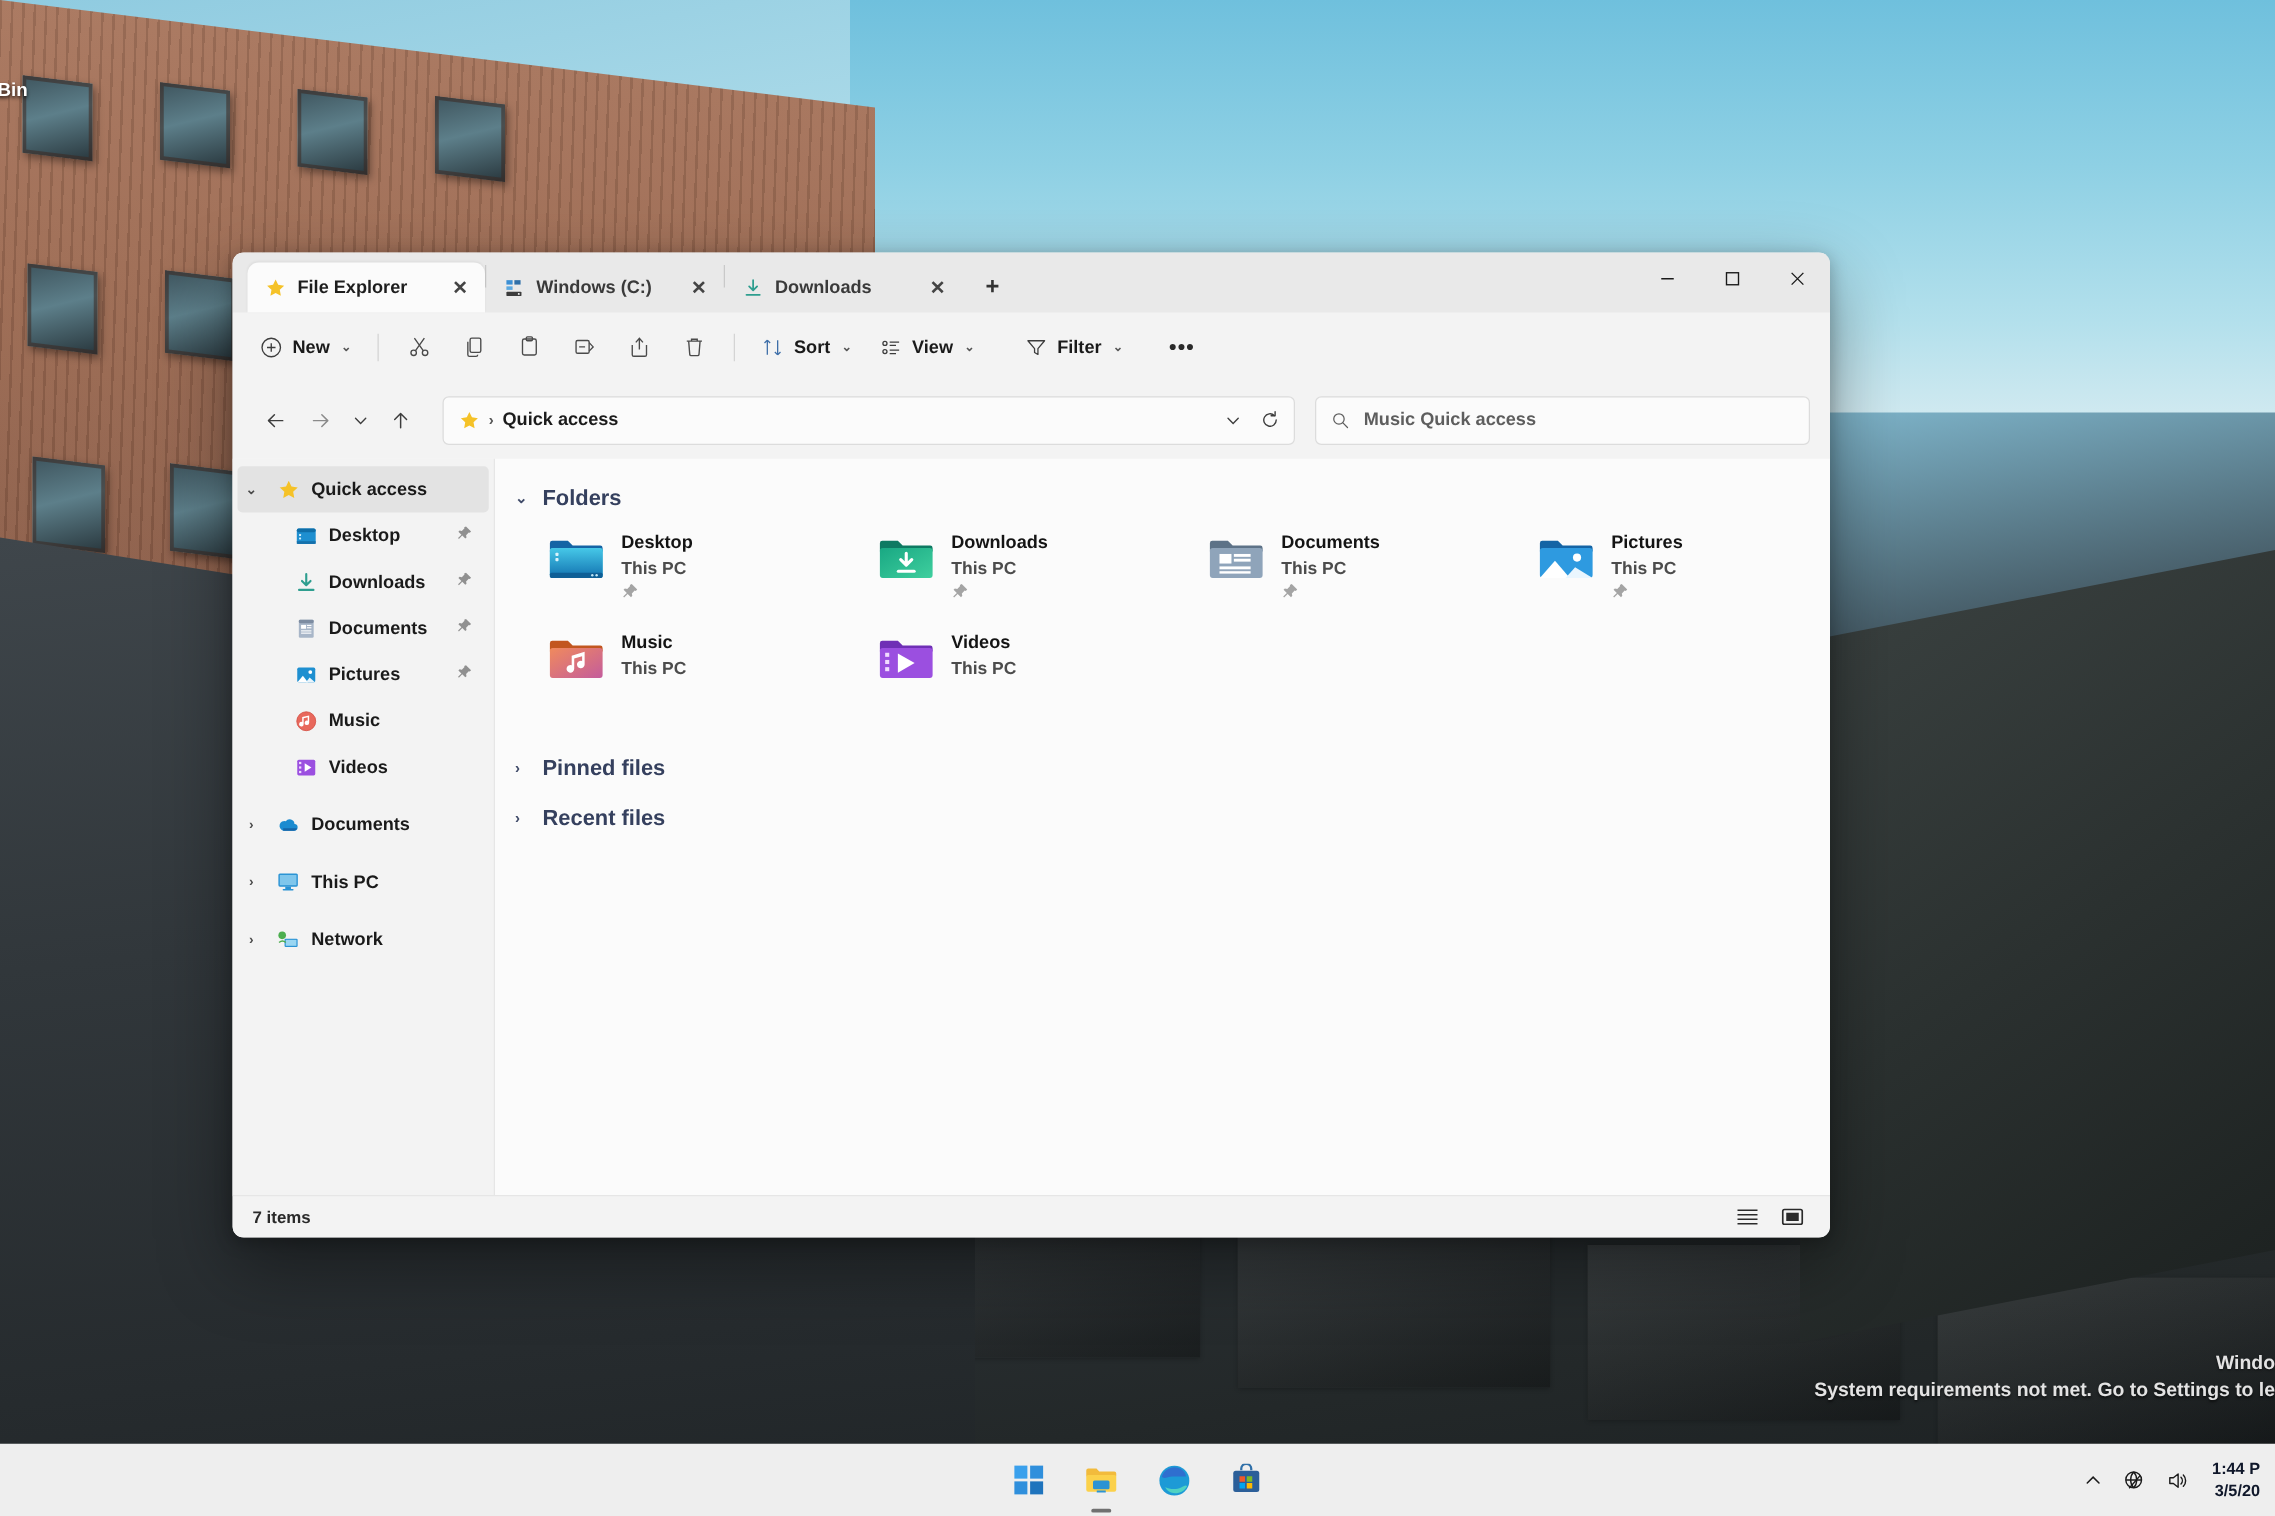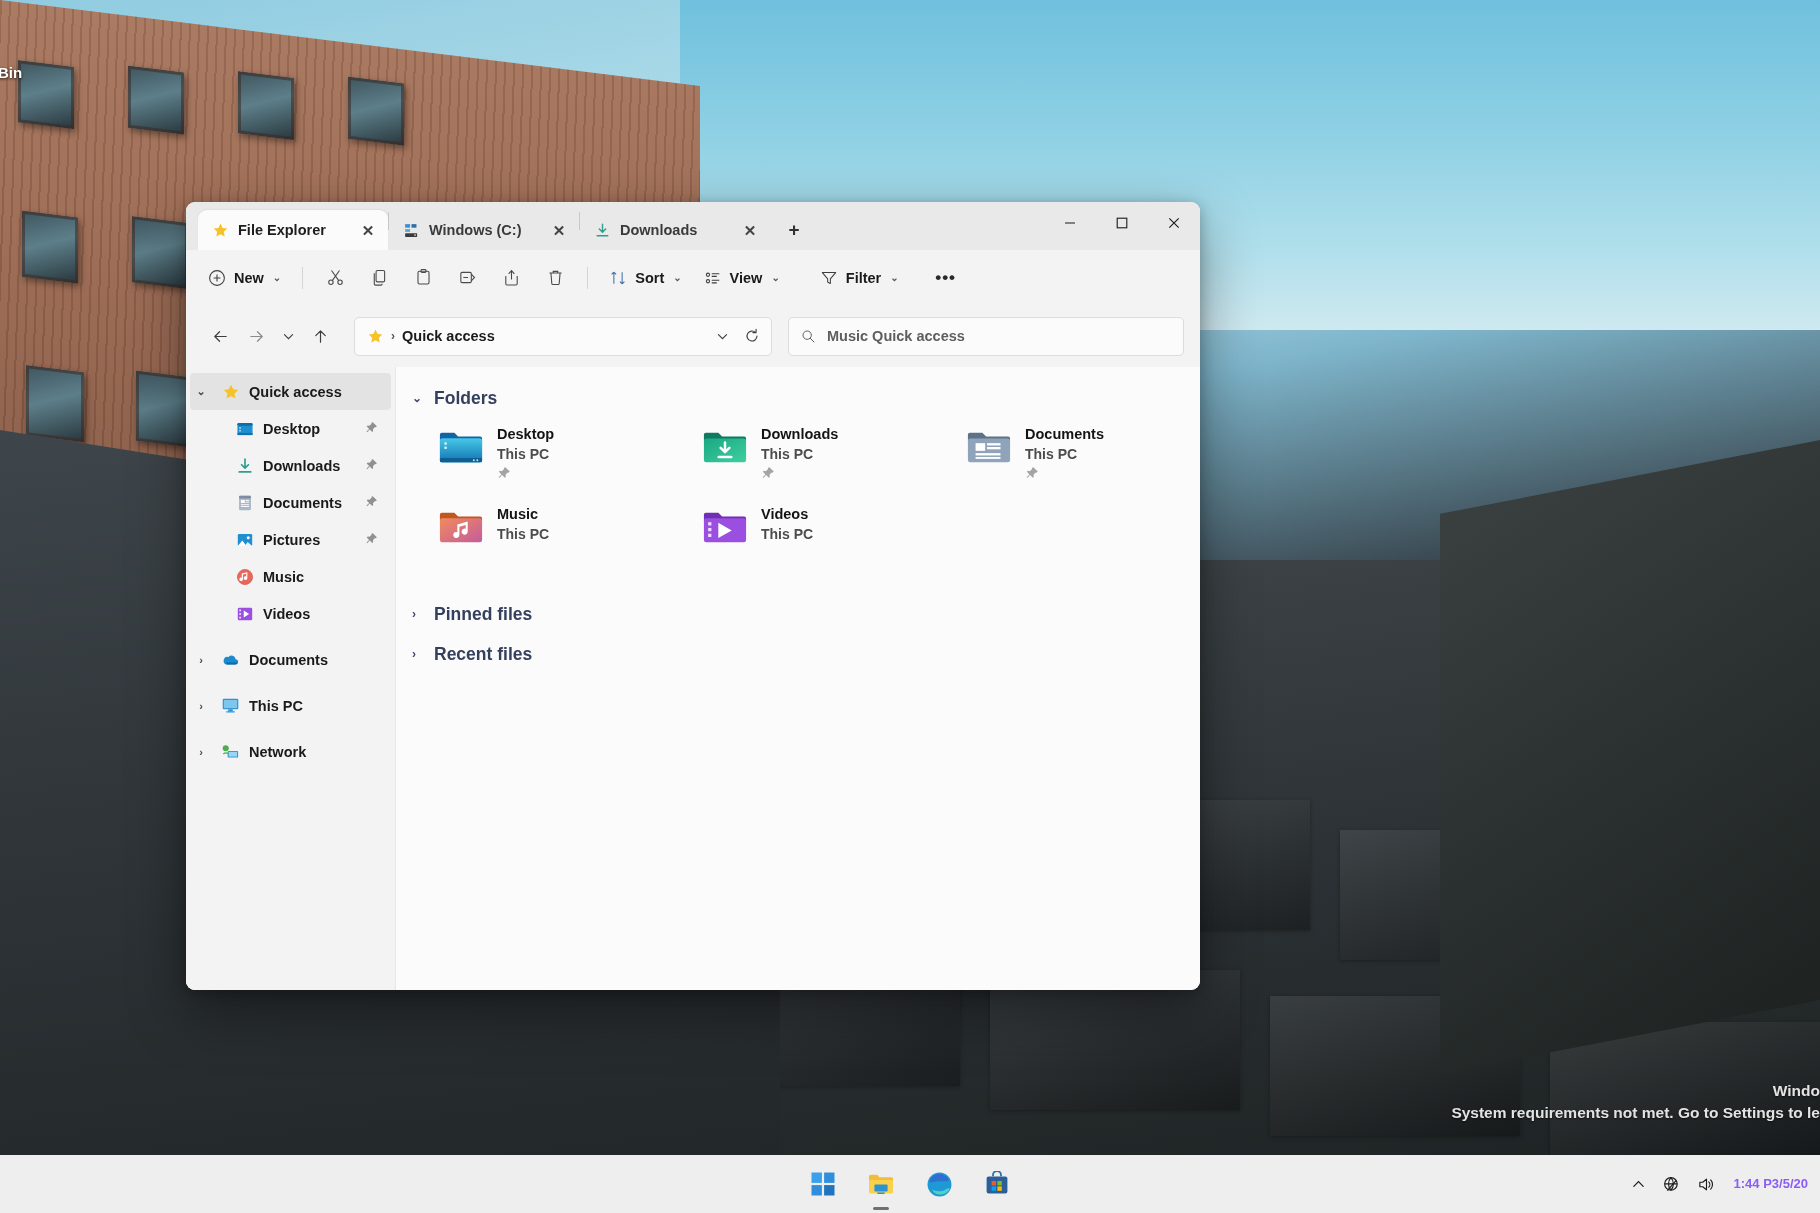--- a/index.html
+++ b/index.html
@@ -71,21 +71,21 @@
     width: 560px; text-align: right;
     color: #e3e3e3; font-size: 15.5px; line-height: 1.42;
     text-shadow: 0 1px 2px rgba(0,0,0,0.6);
     padding-right: 0px;
   }
   #watermark .wm-line { white-space: nowrap; }
 
   
   #explorer {
     position: absolute;
-    left: 186px; top: 202px; width: 1014px; height: 788px;
+    left: 186px; top: 202px; width: 1278px; height: 788px;
     background: #f3f3f3;
     border-radius: 9px;
     box-shadow: 0 22px 58px rgba(0,0,0,0.40), 0 3px 14px rgba(0,0,0,0.26);
     overflow: hidden;
     display: flex; flex-direction: column;
   }
 
   
   #titlebar {
     height: 48px; background: #e9e9e9;
@@ -245,22 +245,22 @@
   }
   #tb-right {
     position: absolute; right: 6px; height: 58px;
     display: flex; align-items: center; gap: 0;
   }
   .tray-btn {
     height: 44px; display: flex; align-items: center; justify-content: center;
     padding: 0 8px; border-radius: 5px; color: #1b1b1b;
   }
   #clock {
-    display: flex; flex-direction: row; align-items: flex-end;
-    font-size: 13px; color: #8b5cf6; line-height: 1.35; padding: 0 6px 0 10px;
+    display: flex; flex-direction: column; align-items: flex-end;
+    font-size: 13px; color: #0f172a; line-height: 1.35; padding: 0 6px 0 10px;
     white-space: nowrap;
   }
 </style>
 </head>
 <body>
 
 <div id="desktop">
 
   <div id="sky"></div>
 
@@ -804,20 +804,36 @@
           <span>Pinned files</span>
         </div>
 
         <div class="section-head" style="margin-top:6px;">
           <span class="sh-twisty">›</span>
           <span>Recent files</span>
         </div>
       </div>
     </div>
 
+    <div id="statusbar">
+      <span>7 items</span>
+      <div id="status-right">
+        <div class="viewtoggle">
+          <svg width="18" height="15" viewBox="0 0 18 15">
+            <path d="M1 2.2h16M1 5.8h16M1 9.4h16M1 13h16" stroke="#2a2a2a" stroke-width="1.35"></path>
+          </svg>
+        </div>
+        <div class="viewtoggle">
+          <svg width="18" height="15" viewBox="0 0 18 15">
+            <rect x="1.2" y="1.6" width="15.6" height="11.8" rx="1.4" fill="none" stroke="#2a2a2a" stroke-width="1.35"></rect>
+            <rect x="4" y="4.2" width="10" height="6.6" fill="#2a2a2a"></rect>
+          </svg>
+        </div>
+      </div>
+    </div>
   </div>
 
   <div id="taskbar">
     <div id="tb-center">
 
       <div class="tb-btn">
         <svg width="26" height="26" viewBox="0 0 26 26">
           <rect x="1.5" y="1.5" width="10.4" height="10.4" fill="#3aa0ec"></rect>
           <rect x="14.1" y="1.5" width="10.4" height="10.4" fill="#2f8fdc"></rect>
           <rect x="1.5" y="14.1" width="10.4" height="10.4" fill="#2f8fdc"></rect>

